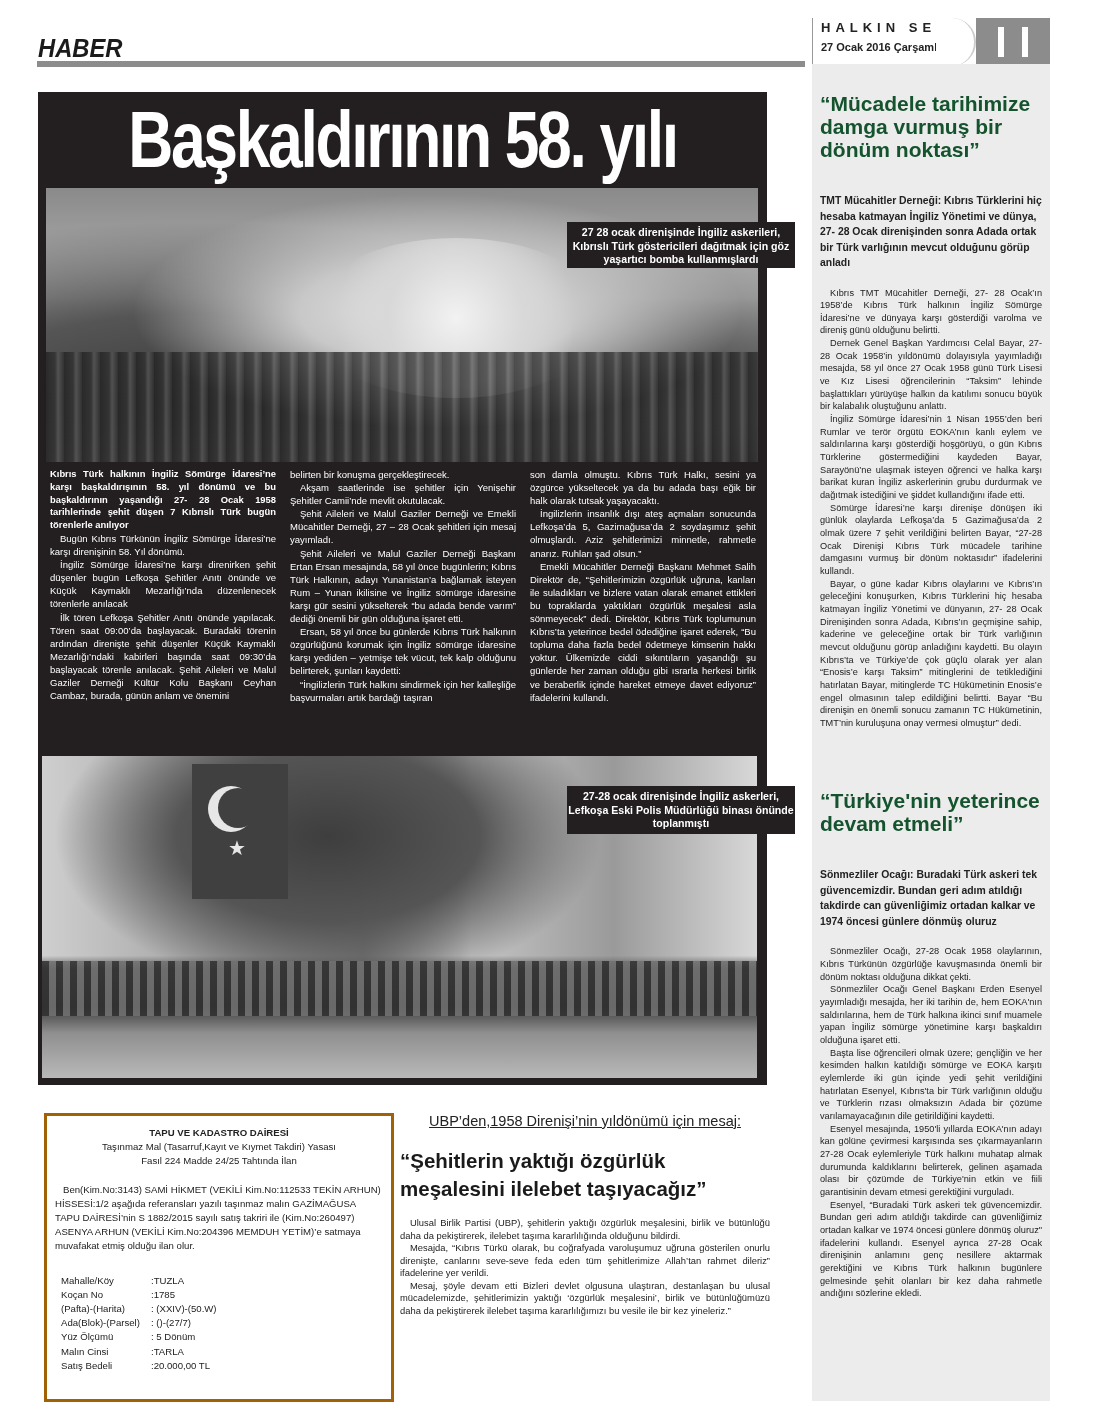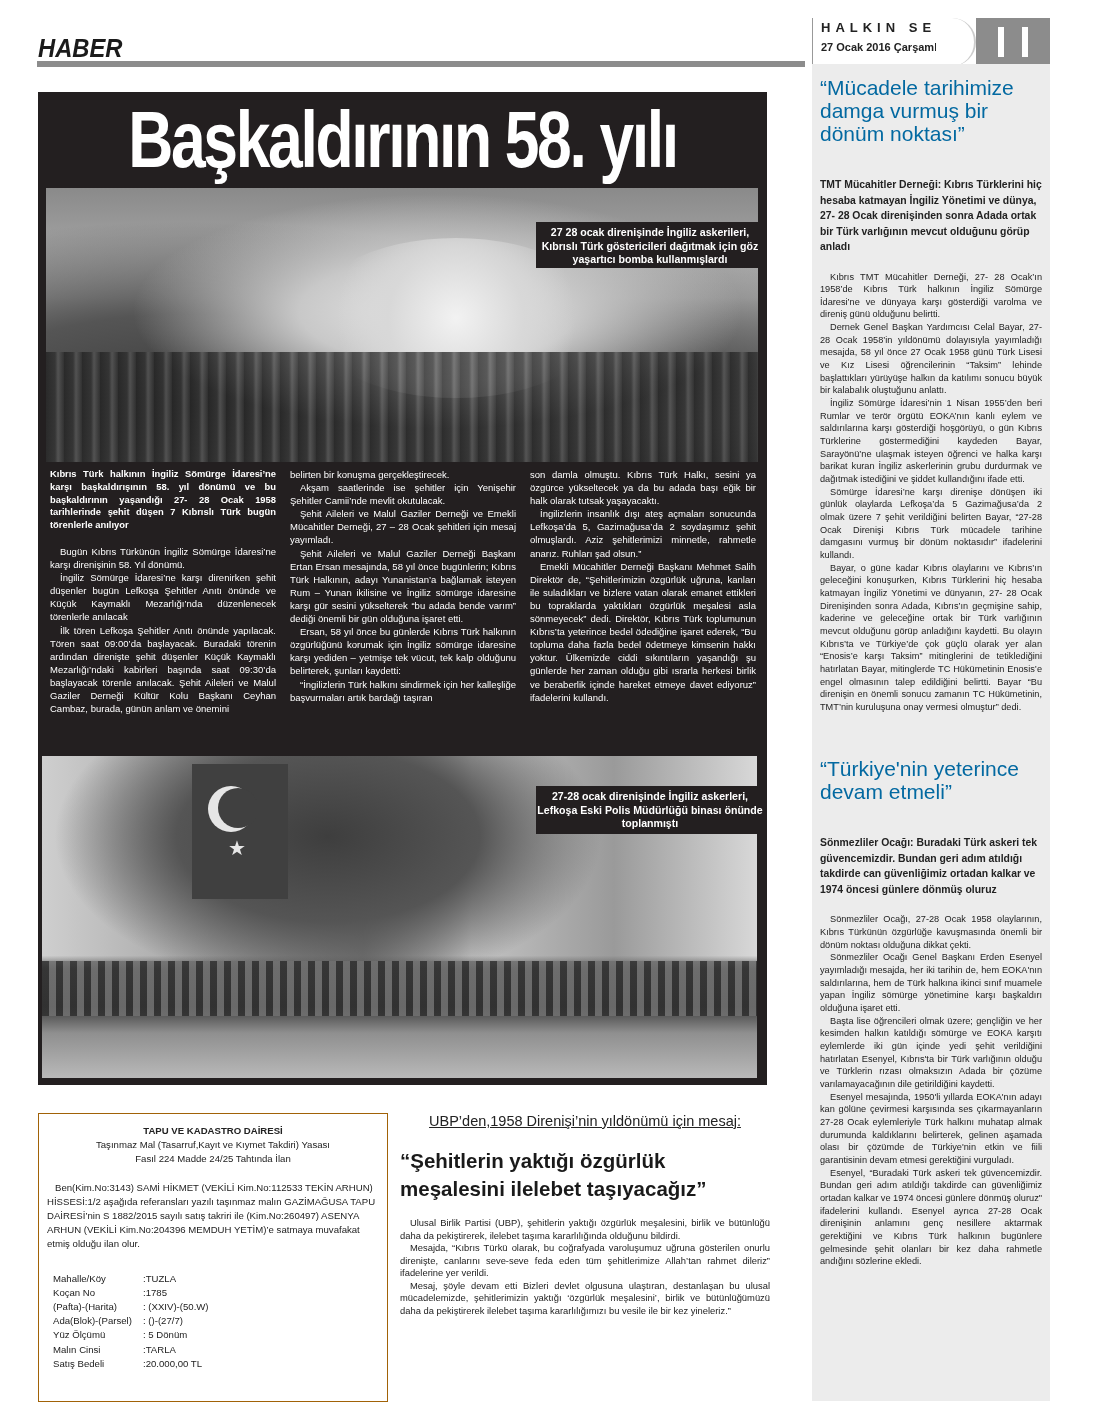--- a/index.html
+++ b/index.html
@@ -11,21 +11,21 @@
   .header-rule { position: absolute; left: 37px; top: 61px; width: 768px; height: 6px; background: #8c8c8c; }
   .masthead { position: absolute; left: 812px; top: 18px; width: 200px; height: 46px; border-left: 1px solid #999; padding-left: 8px; }
   .masthead-title { font-size: 13px; font-weight: 700; letter-spacing: 5px; color: #222; margin-top: 2px; }
   .masthead-date { font-size: 11px; font-weight: 700; color: #222; margin-top: 6px; }
   .masthead-curve { position: absolute; left: 936px; top: 18px; width: 40px; height: 48px; background: #fff; border-radius: 0 30px 30px 0; border-right: 2px solid #ccc; }
   .page-num-box { position: absolute; left: 976px; top: 18px; width: 74px; height: 48px; background: #8c8c8c; }
   .page-num-box .bar { position: absolute; top: 9px; width: 6px; height: 30px; background: #fff; }
 
   
   .sidebar { position: absolute; left: 812px; top: 64px; width: 238px; height: 1337px; background: #ececec; padding: 8px 8px; }
-  .sb-title { font-size: 21px; font-weight: 400; line-height: 23px; color: #0369a1; margin-top: 4px; }
+  .sb-title { font-size: 21px; font-weight: 700; line-height: 23px; color: #14532d; margin-top: 20px; }
   .sb-lead { font-size: 10.4px; font-weight: 700; line-height: 15.5px; color: #222; margin-top: 32px; }
   .sb-body { font-size: 9.2px; line-height: 12.65px; color: #222; text-align: justify; margin-top: 16px; }
   .sb-body p { text-indent: 10px; }
   .sb-gap { height: 40px; }
 
   
   .main-panel { position: absolute; left: 38px; top: 92px; width: 729px; height: 993px; background: #231f20; }
   .headline { position: absolute; left: 0; top: 2px; width: 729px; text-align: center; color: #fff; font-family: "Liberation Sans", sans-serif; font-weight: 700; font-size: 80px; line-height: 92px; letter-spacing: -3px; transform: scaleX(0.78); transform-origin: center; }
   .photo { position: absolute; overflow: hidden; }
   .photo-1 { left: 8px; top: 96px; width: 712px; height: 274px; background:
@@ -38,31 +38,31 @@
       linear-gradient(180deg, transparent 0%, transparent 62%, #5e5e5e 66%, #3f3f3f 78%, #8f8f8f 86%, #b9b9b9 100%),
       linear-gradient(90deg, #cfcfcf 0%, #a9a9a9 20%, #7a7a7a 45%, #c4c4c4 60%, #9a9a9a 80%, #d8d8d8 100%); }
   .photo-2 .flag { position: absolute; left: 150px; top: 8px; width: 96px; height: 135px; background: #404040; }
   .photo-2 .crescent { position: absolute; left: 166px; top: 30px; width: 46px; height: 46px; border-radius: 50%; background: #e6e6e6; }
   .photo-2 .crescent-cut { position: absolute; left: 176px; top: 32px; width: 40px; height: 40px; border-radius: 50%; background: #404040; }
   .photo-2 .star { position: absolute; left: 186px; top: 80px; color: #e6e6e6; font-size: 20px; }
   .photo-2 .troops { position: absolute; left: 0; top: 205px; width: 715px; height: 55px; background: repeating-linear-gradient(90deg, #2f2f2f 0px, #2f2f2f 7px, #707070 7px, #707070 14px); opacity: 0.85; }
   .photo-1 .crowd { position: absolute; left: 0; bottom: 0; width: 712px; height: 110px; background: repeating-linear-gradient(90deg, #1f1f1f 0px, #2e2e2e 9px, #555 12px, #2a2a2a 18px); opacity: 0.75; }
   .photo-1 .smoke { position: absolute; left: 260px; top: 50px; width: 300px; height: 160px; border-radius: 50%; background: radial-gradient(circle, #f2f2f2 0%, #d8d8d8 40%, transparent 70%); }
 
-  .caption { position: absolute; background: #231f20; color: #fff; font-size: 10.6px; font-weight: 700; line-height: 13.5px; text-align: center; padding: 4px 0; }
+  .caption { position: absolute; background: #231f20; color: #fff; font-size: 10.6px; font-weight: 700; line-height: 13.5px; text-align: center; padding: 4px 0; margin-left: 31px; }
   .caption-1 { left: 498px; top: 130px; width: 228px; height: 46px; }
   .caption-2 { left: 498px; top: 694px; width: 228px; height: 48px; }
 
   .cols { position: absolute; left: 12px; top: 376px; width: 706px; height: 286px; display: flex; gap: 14px; }
   .col { flex: 1; color: #fff; font-size: 9.5px; line-height: 13.1px; text-align: justify; }
   .col p { text-indent: 10px; }
-  .col .lead { font-weight: 700; font-size: 9.4px; line-height: 12.8px; text-indent: 0; margin-bottom: 13px; }
+  .col .lead { font-weight: 700; font-size: 9.4px; line-height: 12.8px; text-indent: 0; }
 
   
-  .notice { position: absolute; left: 38px; top: 1113px; width: 350px; height: 289px; border: 1px solid #a16207; padding: 10px 8px; font-size: 9.6px; line-height: 14.2px; color: #222; }
+  .notice { position: absolute; left: 44px; top: 1113px; width: 350px; height: 289px; border: 3px solid #a16207; padding: 10px 8px; font-size: 9.6px; line-height: 14.2px; color: #222; }
   .notice .center { text-align: center; }
   .notice .title { font-weight: 700; }
   .notice .para { margin-top: 14px; text-indent: 8px; }
   .notice .rows { margin-top: 20px; padding-left: 6px; }
   .notice .row { display: flex; }
   .notice .row .k { width: 90px; }
 
   
   .ubp { position: absolute; left: 400px; top: 1113px; width: 370px; }
   .ubp-kicker { text-align: center; font-size: 14.5px; color: #222; text-decoration: underline; }

